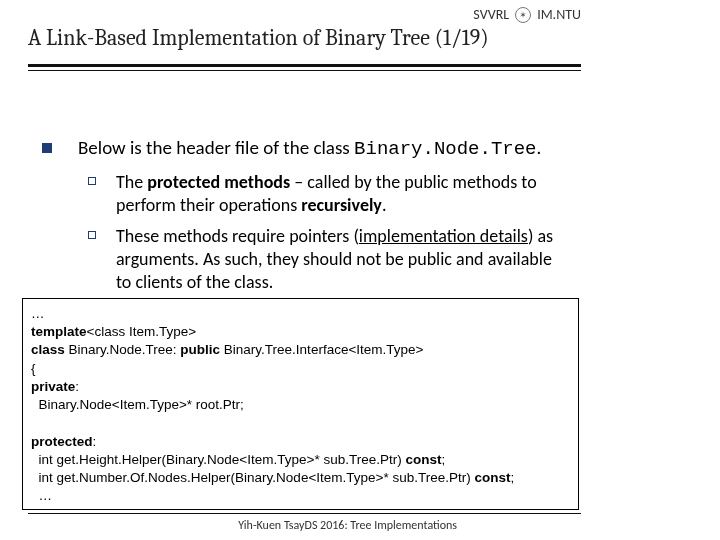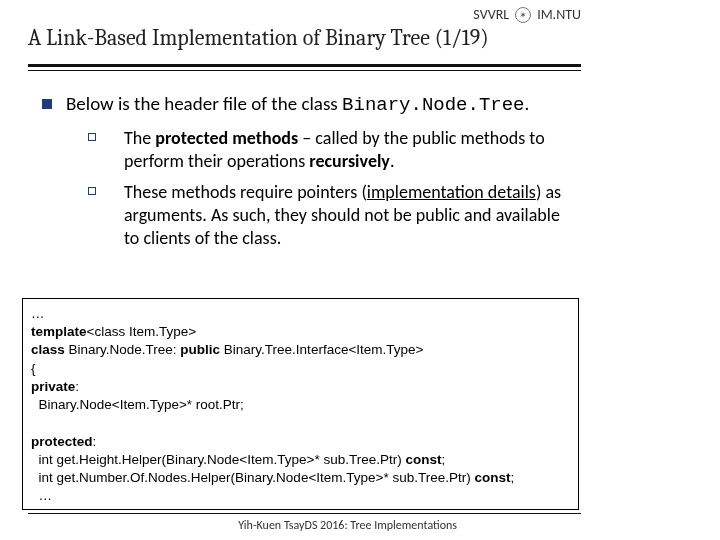--- a/index.html
+++ b/index.html
@@ -69,36 +69,37 @@
   .body {
     position: absolute;
     left: 42px;
     right: 30px;
     top: 92px;
     font-size: 19px;
     line-height: 1.28;
   }
   .lvl1 {
     display: flex;
-    gap: 14px;
+    gap: 26px;
     margin-bottom: 10px;
+    margin-top: 44px;
   }
   .lvl1 .bullet {
     width: 10px;
     height: 10px;
     background: #1e3c78;
     margin-top: 7px;
     flex: 0 0 auto;
   }
   .mono {
     font-family: "Courier New", monospace;
   }
   .lvl2 {
     display: flex;
-    gap: 28px;
+    gap: 20px;
     margin-left: 46px;
     margin-top: 8px;
     font-size: 18px;
   }
   .lvl2 .sq {
     width: 8px;
     height: 8px;
     border: 1.5px solid #1e3c78;
     margin-top: 6px;
     flex: 0 0 auto;

